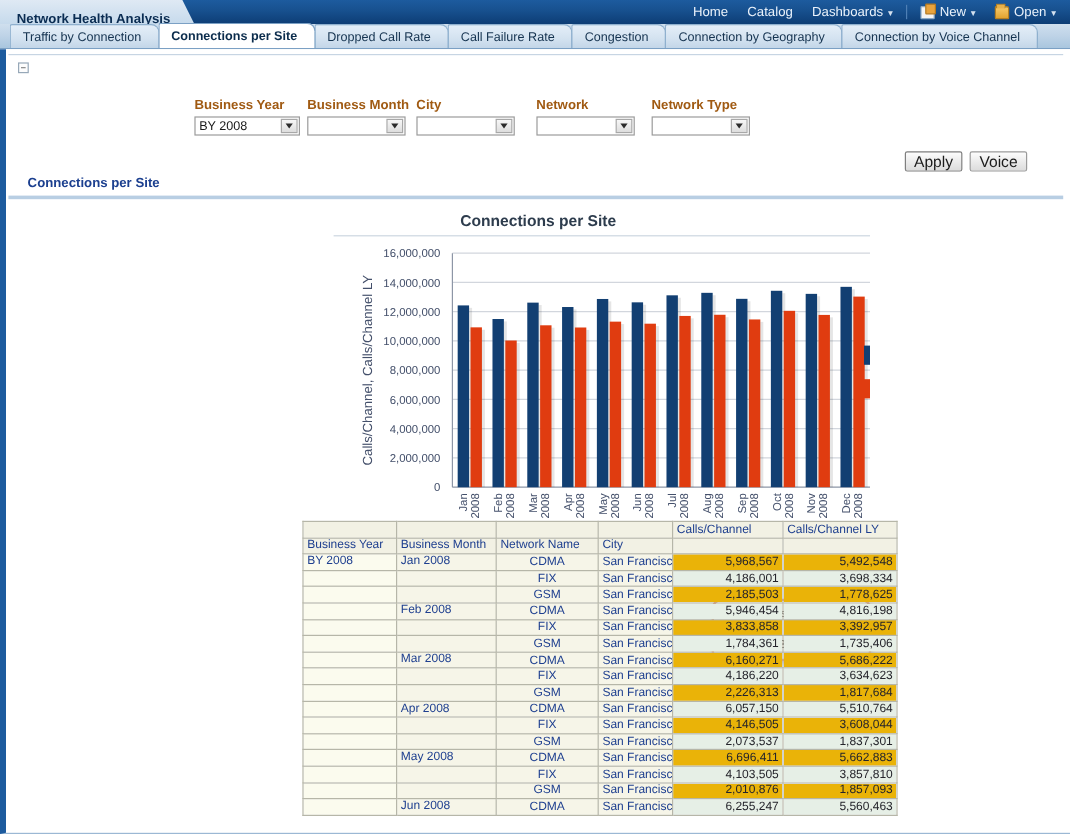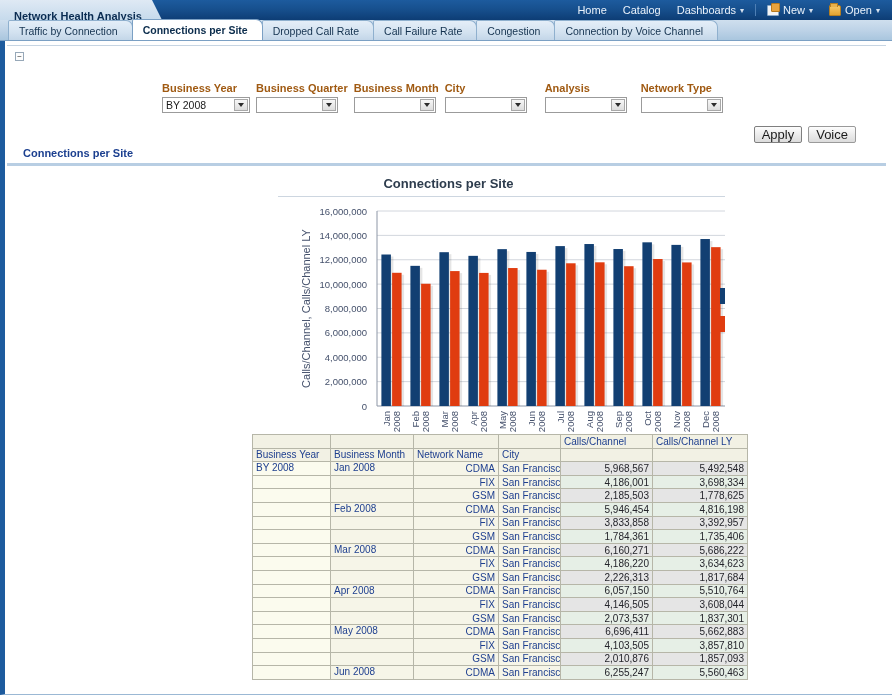--- a/index.html
+++ b/index.html
@@ -210,23 +210,23 @@
     padding: 0 3px;
     font-weight: normal;
     overflow: hidden;
     white-space: nowrap;
   }
   .hdr-meas { background:#f2f1e4; text-align:left; color:#1e3f8f; }
   .hdr-blank { background:#f2f1e4; border-left:none; border-top:none; }
   .hdr-dim { background:#f2f1e4; text-align:left; color:#1e3f8f; }
   td.dim { background:#f6f5e8; text-align:left; vertical-align: top; padding-top:1px; }
   td.dimyear { background:#fbfbee; text-align:left; vertical-align: top; padding-top:1px; }
-  td.net { background:#f6f5e8; text-align:right; }
+  td.net { background:#f6f5e8; text-align:center; }
   td.city { background:#f6f5e8; text-align:left; }
-  td.num { text-align:right; color:#24242b; background:#e5e5e5; }
+  td.num { text-align:right; color:#24242b; background:#eab308; }
   tr.alt td.num { background:#e6efe6; }
   tr.alt td.net, tr.alt td.city, tr.alt td.dim { background:#f6f5e8; }
   .col-by{width:78px}.col-bm{width:83px}.col-nn{width:85px}.col-ct{width:62px}
   .col-cc{width:92px}.col-cl{width:95px}
 </style>
 </head>
 <body>
 
 <div id="app">
 
@@ -256,42 +256,34 @@
       </div>
     </div>
   </div>
 
   <div class="tab-strip">
     <div class="tab">Traffic by Connection</div>
     <div class="tab active">Connections per Site</div>
     <div class="tab">Dropped Call Rate</div>
     <div class="tab">Call Failure Rate</div>
     <div class="tab">Congestion</div>
+    <div class="tab">Connection by Geography</div>
     <div class="tab">Connection by Voice Channel</div>
   </div>
 
   <div class="page">
 
     <div class="prompt-panel">
       <div class="collapse-box">−</div>
 
       <div class="filters">
         <div class="filter">
           <label>Business Year</label>
           <div class="sel">
             <span>BY 2008</span>
-            <span class="arrow">
-                <i></i>
-              </span>
-          </div>
-        </div>
-        <div class="filter">
-          <label>Business Quarter</label>
-          <div class="sel w-bq">
-            <span></span>
             <span class="arrow">
                 <i></i>
               </span>
           </div>
         </div>
         <div class="filter">
           <label>Business Month</label>
           <div class="sel w-bm">
             <span></span>
             <span class="arrow">
@@ -302,21 +294,21 @@
         <div class="filter">
           <label>City</label>
           <div class="sel w-city">
             <span></span>
             <span class="arrow">
                 <i></i>
               </span>
           </div>
         </div>
         <div class="filter" style="margin-left:12px">
-          <label>Analysis</label>
+          <label>Network</label>
           <div class="sel w-net">
             <span></span>
             <span class="arrow">
                 <i></i>
               </span>
           </div>
         </div>
         <div class="filter" style="margin-left:8px">
           <label>Network Type</label>
           <div class="sel w-nt">

